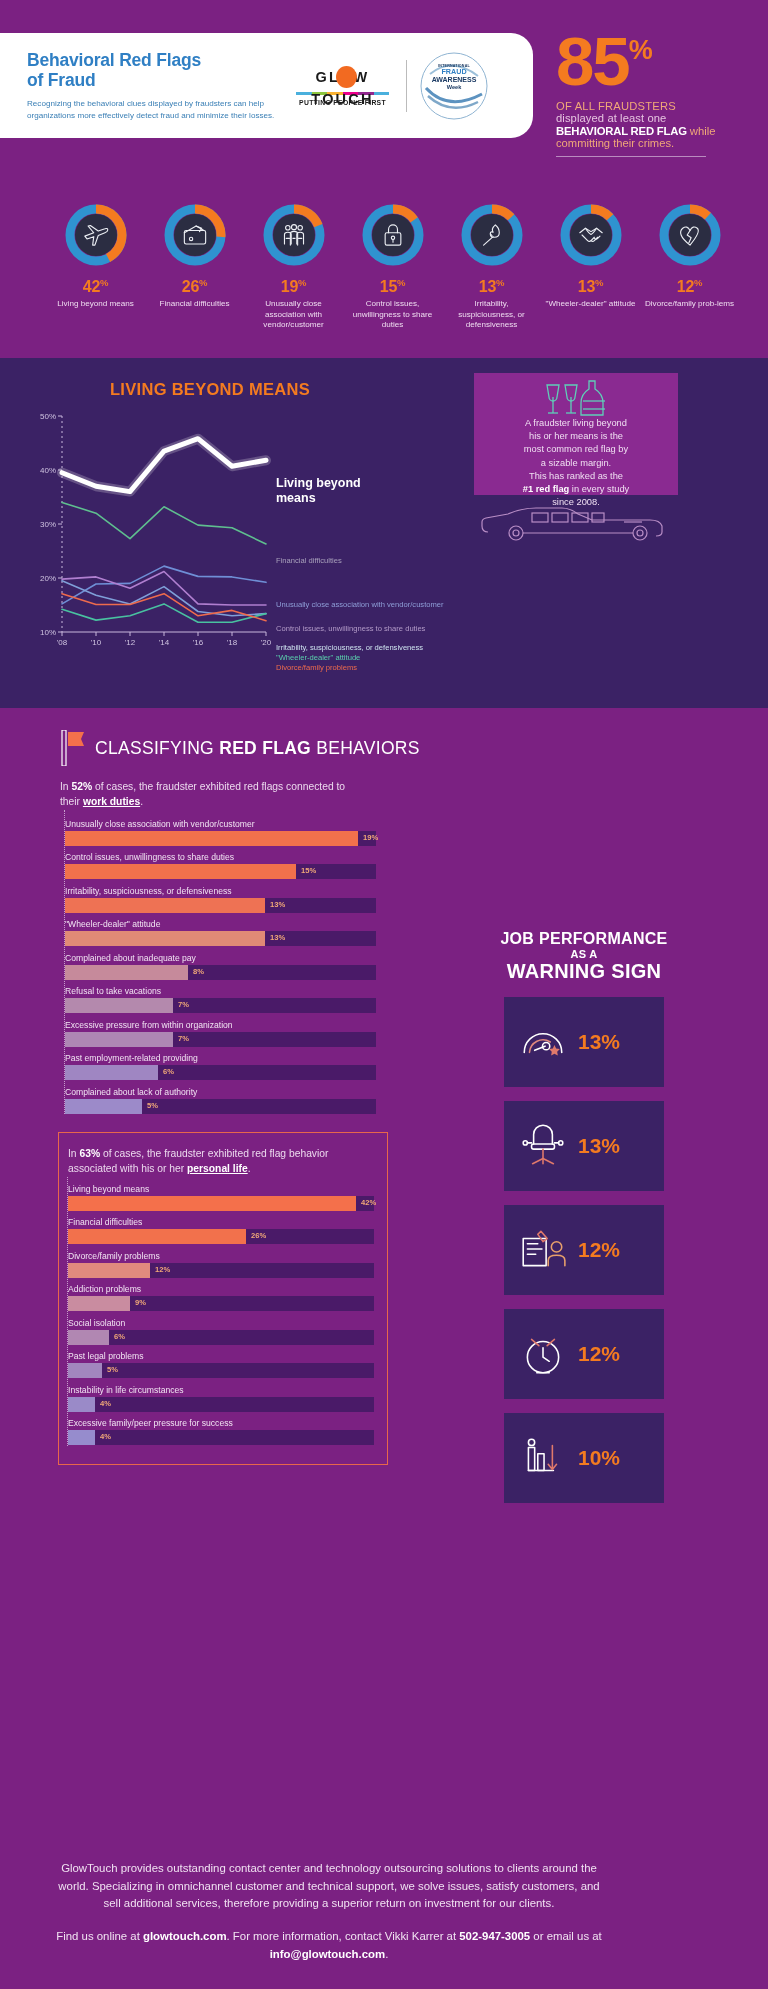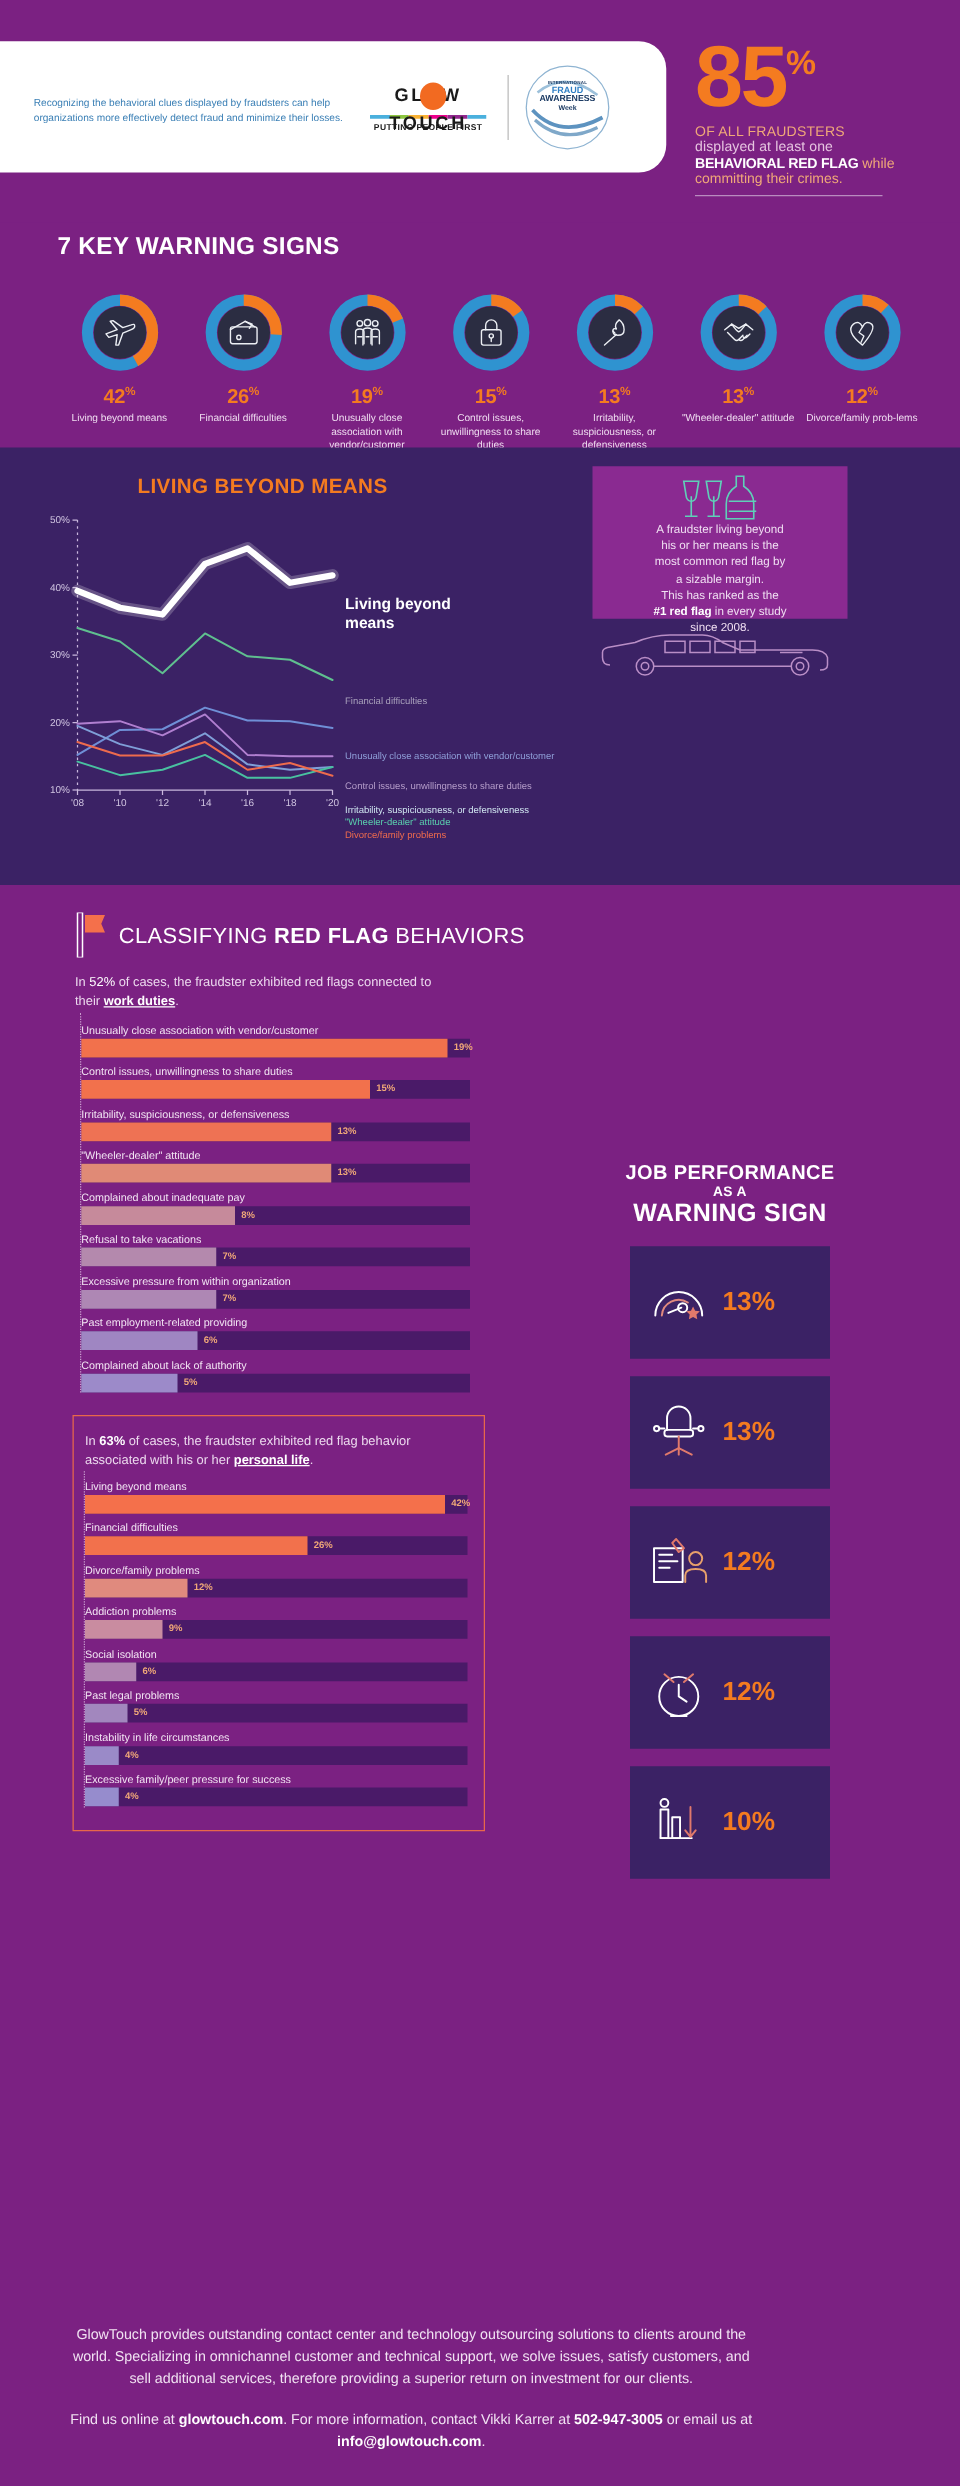--- a/index.html
+++ b/index.html
@@ -121,21 +121,21 @@
   .flag-hdr { display: flex; align-items: center; padding-left: 48px; }
   .flag-title {
     color: #ffffff; font-size: 17.5px; letter-spacing: .3px; margin-left: 9px;
     font-weight: normal;
   }
   .flag-title b { font-weight: bold; }
   .intro {
     color: #ecd9ee; font-size: 10.3px; line-height: 1.45; padding: 14px 0 0 48px;
     width: 340px;
   }
-  .intro b { color: #ffffff; font-weight: normal; }
+  .intro b { color: #ffffff; font-weight: bold; }
   .intro u { color: #ffffff; font-weight: bold; text-decoration: underline; }
 
   .barlist { padding: 9px 0 0 53px; width: 350px; position: relative; }
   .bar-row { position: relative; margin-bottom: 6.5px; }
   .bar-lbl { color: #f2e4f3; font-size: 8.6px; margin-bottom: 2px; }
   .bar-track { position: relative; height: 15px; background: #4a1a68; width: 311px; }
   .bar-fill { height: 15px; }
   .bar-val {
     position: absolute; top: 2px; font-size: 7.6px; font-weight: bold; color: #f0a878;
   }
@@ -178,20 +178,24 @@
     margin-top: 16px;
   }
   .footer-p2 b { color: #ffffff; font-weight: bold; }
 </style>
 </head>
 <body>
 
 <div class="header">
   <div class="header-card">
     <div class="header-text">
+      <div class="header-title">
+        <div>Behavioral Red Flags</div>
+        <div>of Fraud</div>
+      </div>
       <div class="header-sub">Recognizing the behavioral clues displayed by fraudsters can help organizations more effectively detect fraud and minimize their losses.</div>
     </div>
     <div class="header-logos">
       <div class="gt-logo">
         <div class="gt-word">
           <div class="gt-blob"></div>
           <div class="gt-word-txt">GLOW TOUCH</div>
         </div>
         <div class="gt-bars">
           <i style="background:#4ab0dd"></i>
@@ -228,21 +232,20 @@
     </div>
     <div class="stat85-l1">OF ALL FRAUDSTERS</div>
     <div class="stat85-l2">displayed at least one</div>
     <div class="stat85-l3"><b>BEHAVIORAL RED FLAG</b><span> while</span></div>
     <div class="stat85-l4">committing their crimes.</div>
     <div class="stat85-rule"></div>
   </div>
 </div>
 
 <div class="warn">
-  <div class="warn-title">7 KEY WARNING SIGNS</div>
   <div class="donuts" id="donuts">
       <div class="donut-cell">
         <div class="donut-wrap">
           <svg width="66" height="66" viewBox="0 0 66 66">
             <circle cx="33" cy="33" r="26" fill="none" stroke="#2f93d0" stroke-width="9"></circle>
             <circle cx="33" cy="33" r="26" fill="none" stroke="#f47b20" stroke-width="9" stroke-dasharray="68.61238355440109 94.75043443226816" transform="rotate(-90 33 33)"></circle>
             <circle cx="33" cy="33" r="21" fill="#2b2d42"></circle>
             <g transform="translate(33,33) scale(0.56) translate(-24,-24)" fill="none" stroke="#eceff4" stroke-width="2" stroke-linecap="round" stroke-linejoin="round">
               <path d="M4 26 L20 20 L10 8 L14 7 L28 17 L40 13 q5 -2 5 2 q0 3 -5 5 L28 25 L22 42 L18 42 L20 27 L8 31 Z"></path>
             </g>

